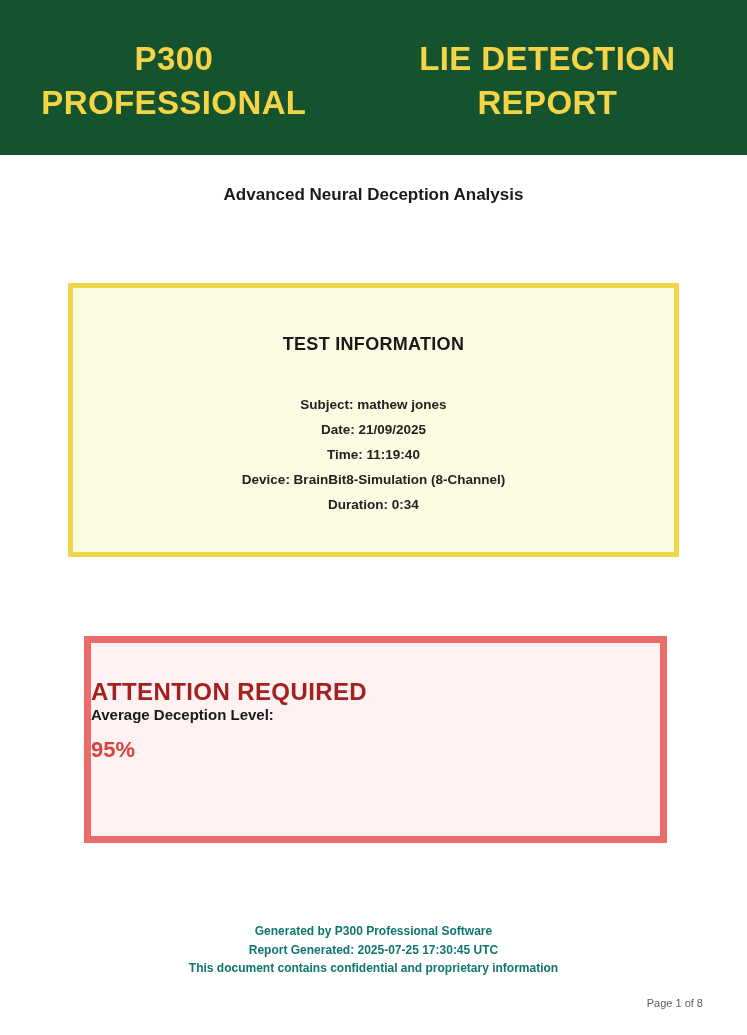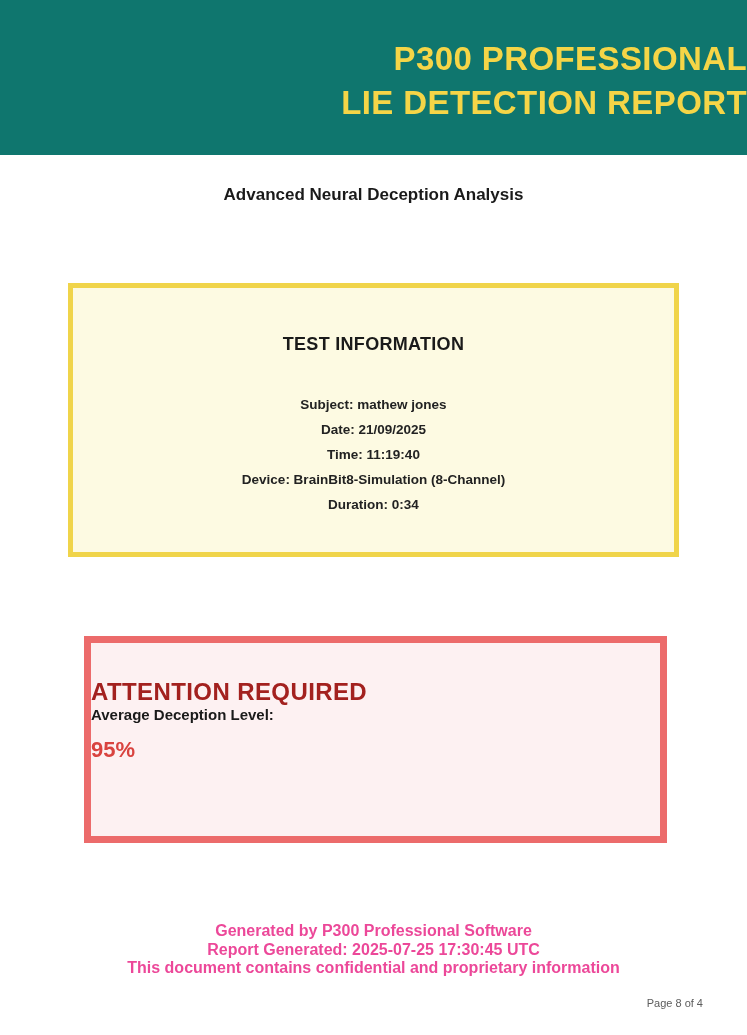--- a/index.html
+++ b/index.html
@@ -17,24 +17,24 @@
   .page {
     position: relative;
     width: 747px;
     height: 1035px;
     background: #ffffff;
     box-sizing: border-box;
   }
   .header-band {
     width: 100%;
     height: 155px;
-    background: #0f766e;
+    background: #14532d;
     display: flex;
-    flex-direction: column;
-    align-items: flex-end;
+    flex-direction: row;
+    align-items: center;
     justify-content: center;
     box-sizing: border-box;
     padding-top: 6px;
   }
   .header-title-line {
     color: #f5d547;
     font-size: 33px;
     font-weight: bold;
     letter-spacing: 0.4px;
     line-height: 44px;
@@ -110,23 +110,23 @@
     color: #d9433f;
   }
   .footer {
     position: absolute;
     left: 0;
     right: 0;
     top: 922px;
     text-align: center;
   }
   .footer-line {
-    font-size: 16px;
+    font-size: 12px;
     font-weight: bold;
-    color: #ec4899;
+    color: #0f766e;
     line-height: 18.5px;
   }
   .page-number {
     position: absolute;
     right: 44px;
     top: 997px;
     font-size: 11px;
     color: #5c5c5c;
   }
 </style>
@@ -158,15 +158,15 @@
     <div class="alert-label">Average Deception Level:</div>
     <div class="alert-value">95%</div>
   </div>
 
   <div class="footer">
     <div class="footer-line">Generated by P300 Professional Software</div>
     <div class="footer-line">Report Generated: 2025-07-25 17:30:45 UTC</div>
     <div class="footer-line">This document contains confidential and proprietary information</div>
   </div>
 
-  <div class="page-number">Page 8 of 4</div>
+  <div class="page-number">Page 1 of 8</div>
 
 </div>
 
 </body></html>

